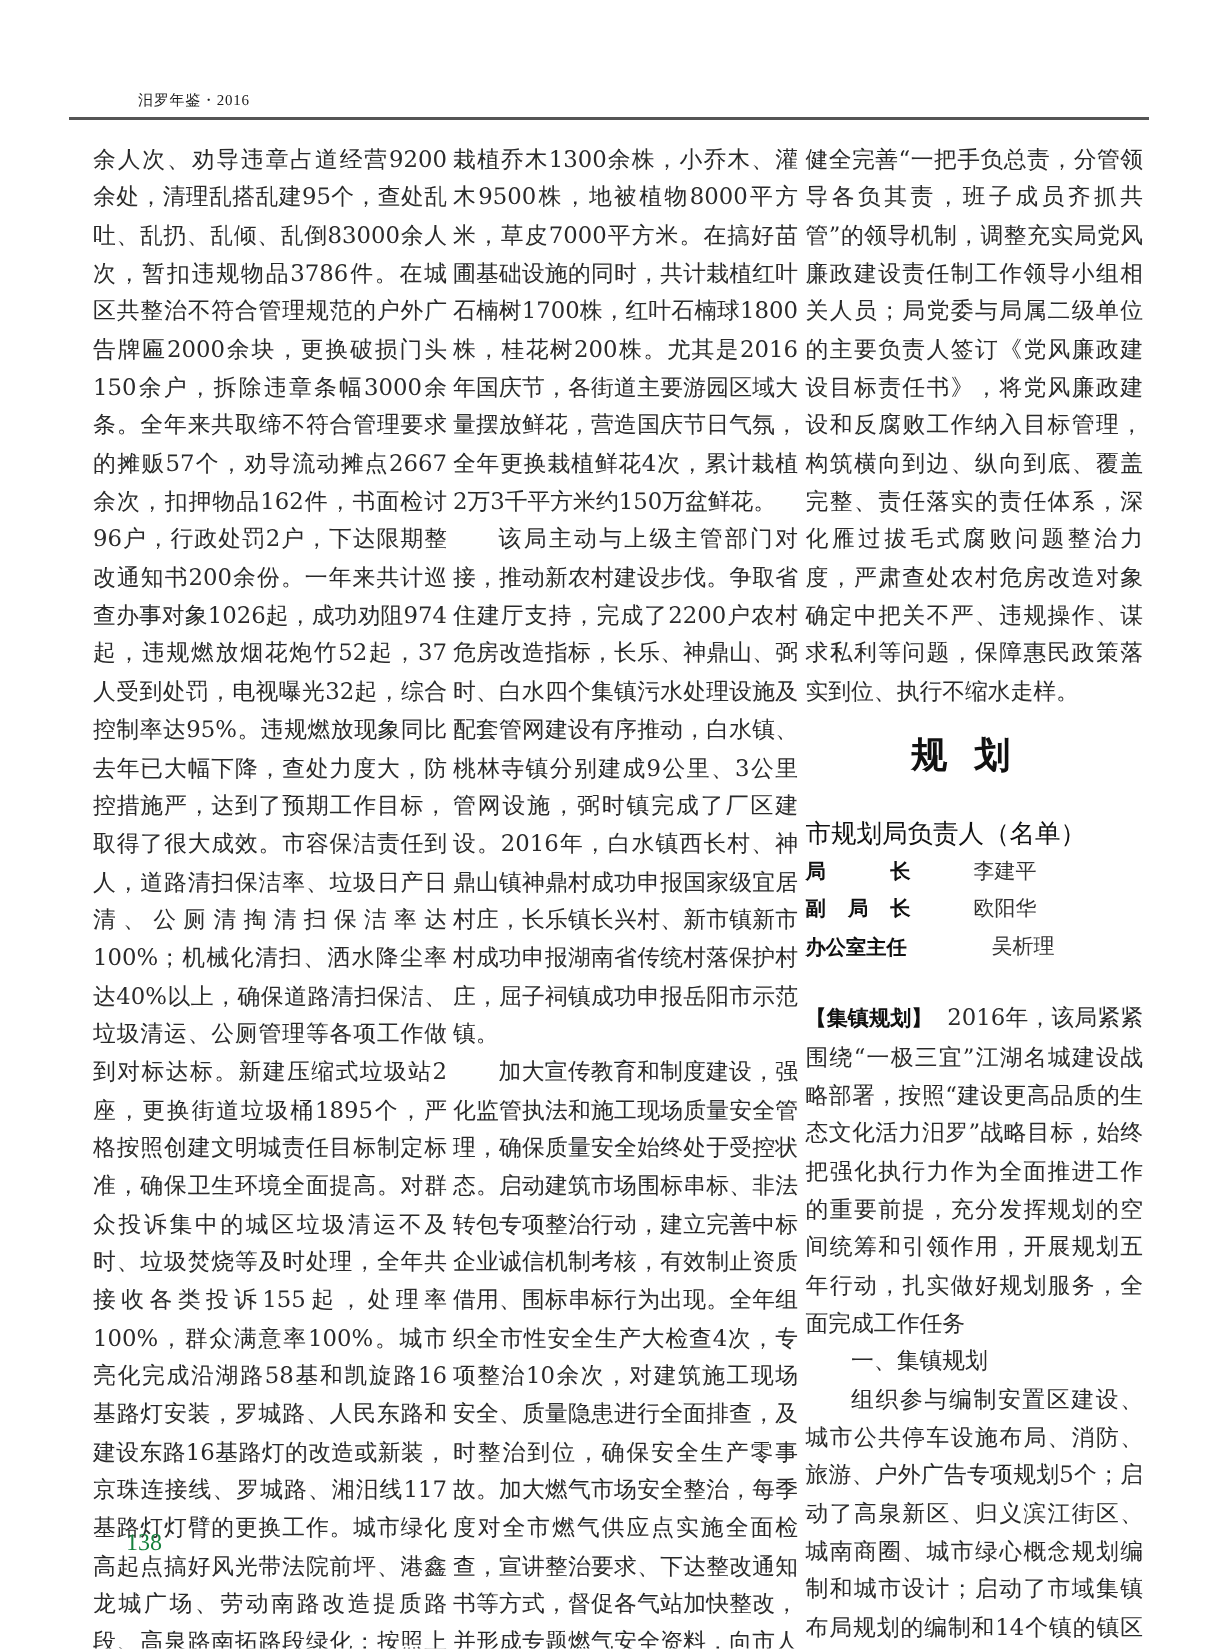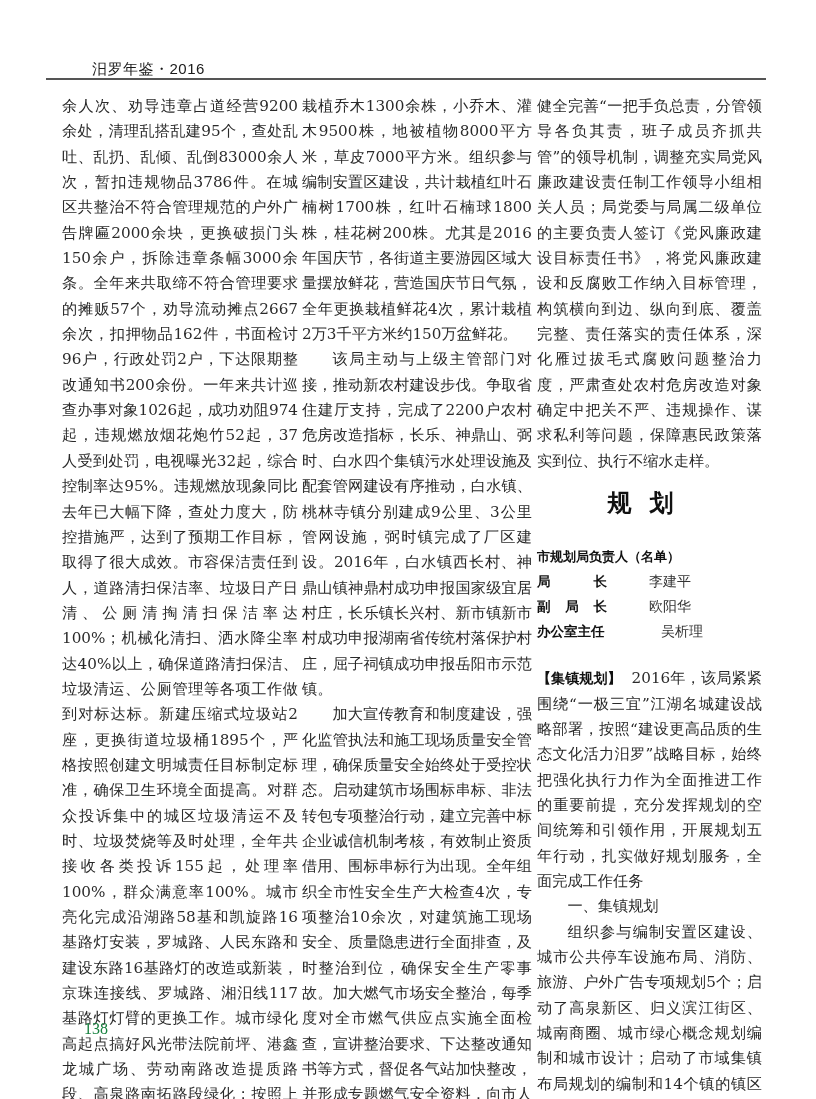--- a/index.html
+++ b/index.html
@@ -1,38 +1,38 @@
 <!DOCTYPE html>
 <html><head>
   <meta charset="utf-8">
   <style>
     html, body { margin: 0; padding: 0; background: #ffffff; }
     body { width: 816px; height: 1099px; position: relative; overflow: hidden; color: #222; }
     .running-head {
       position: absolute; left: 92px; top: 60px;
-      font-family: Liberation Sans, sans-serif; font-size: 15px; color: #1a1a1a; letter-spacing: 0.5px;
+      font-family: Liberation Serif, serif; font-size: 10px; color: #1a1a1a; letter-spacing: 0.5px;
     }
     .head-rule {
       position: absolute; left: 46px; top: 78px; width: 720px; height: 2px; background: #555;
     }
     .col {
       position: absolute; top: 94px;
       font-family: "DejaVu Serif", serif; font-size: 15.2px; line-height: 25.35px; color: #2a2a2a;
       text-align: justify; text-justify: inter-character;
     }
     .col p { margin: 0; }
     .col-1 { left: 62px; width: 236px; }
     .col-2 { left: 302px; width: 230px; }
     .col-3 { left: 537px; width: 225px; }
     .indent { text-indent: 2em; }
     .section-title {
       font-family: "DejaVu Serif", serif; font-weight: bold; font-size: 24px;
       text-align: center; letter-spacing: 18px; margin: 14px 0 26px 0; line-height: 30px; color: #111;
     }
-    .roster-title { font-family: "DejaVu Sans", sans-serif; font-weight: bold; font-size: 13px; color: #111; line-height: 25px; }
+    .roster-title { font-family: "DejaVu Sans", sans-serif; font-weight: normal; font-size: 17px; color: #111; line-height: 25px; }
     .roster-row { display: flex; line-height: 25px; font-size: 14px; }
     .roster-role { width: 80px; font-family: "DejaVu Sans", sans-serif; font-weight: bold; font-size: 13.5px; color: #111; display: flex; justify-content: space-between; padding-right: 10px; box-sizing: border-box; }
     .roster-role.wide { width: 92px; justify-content: flex-start; font-family: Liberation Serif, serif; }
     .roster-name { font-family: "DejaVu Serif", serif; color: #333; margin-left: 32px; }
     .spacer { height: 22px; }
     .lead-tag { font-family: "DejaVu Sans", sans-serif; font-weight: bold; color: #111; font-size: 14px; }
     .page-number {
       position: absolute; left: 48px; top: 1020px;
       font-family: "Liberation Serif", serif; font-size: 16px; color: #15803d; margin-left: 36px;
     }
@@ -41,21 +41,21 @@
 <body>
 
 <div class="running-head">汨罗年鉴・2016</div>
 <div class="head-rule"></div>
 
 <div class="col col-1">
   <p>余人次、劝导违章占道经营9200余处，清理乱搭乱建95个，查处乱吐、乱扔、乱倾、乱倒83000余人次，暂扣违规物品3786件。在城区共整治不符合管理规范的户外广告牌匾2000余块，更换破损门头150余户，拆除违章条幅3000余条。全年来共取缔不符合管理要求的摊贩57个，劝导流动摊点2667余次，扣押物品162件，书面检讨96户，行政处罚2户，下达限期整改通知书200余份。一年来共计巡查办事对象1026起，成功劝阻974起，违规燃放烟花炮竹52起，37人受到处罚，电视曝光32起，综合控制率达95%。违规燃放现象同比去年已大幅下降，查处力度大，防控措施严，达到了预期工作目标，取得了很大成效。市容保洁责任到人，道路清扫保洁率、垃圾日产日清、公厕清掏清扫保洁率达100%；机械化清扫、洒水降尘率达40%以上，确保道路清扫保洁、垃圾清运、公厕管理等各项工作做到对标达标。新建压缩式垃圾站2座，更换街道垃圾桶1895个，严格按照创建文明城责任目标制定标准，确保卫生环境全面提高。对群众投诉集中的城区垃圾清运不及时、垃圾焚烧等及时处理，全年共接收各类投诉155起，处理率100%，群众满意率100%。城市亮化完成沿湖路58基和凯旋路16基路灯安装，罗城路、人民东路和建设东路16基路灯的改造或新装，京珠连接线、罗城路、湘汨线117基路灯灯臂的更换工作。城市绿化高起点搞好风光带法院前坪、港鑫龙城广场、劳动南路改造提质路段、高泉路南拓路段绿化；按照上级领导安排，做好汨罗镇南托新村绿化工程；按质按量完成好所有道路行道树的补植。全年共完成绿化面积1.5万平方米，</p>
 </div>
 
 <div class="col col-2">
-  <p>栽植乔木1300余株，小乔木、灌木9500株，地被植物8000平方米，草皮7000平方米。组织参与编制安置区建设，共计栽植红叶石楠树1700株，红叶石楠球1800株，桂花树200株。尤其是2016年国庆节，各街道主要游园区域大量摆放鲜花，营造国庆节日气氛，全年更换栽植鲜花4次，累计栽植2万3千平方米约150万盆鲜花。</p>
+  <p>栽植乔木1300余株，小乔木、灌木9500株，地被植物8000平方米，草皮7000平方米。在搞好苗圃基础设施的同时，共计栽植红叶石楠树1700株，红叶石楠球1800株，桂花树200株。尤其是2016年国庆节，各街道主要游园区域大量摆放鲜花，营造国庆节日气氛，全年更换栽植鲜花4次，累计栽植2万3千平方米约150万盆鲜花。</p>
   <p class="indent">该局主动与上级主管部门对接，推动新农村建设步伐。争取省住建厅支持，完成了2200户农村危房改造指标，长乐、神鼎山、弼时、白水四个集镇污水处理设施及配套管网建设有序推动，白水镇、桃林寺镇分别建成9公里、3公里管网设施，弼时镇完成了厂区建设。2016年，白水镇西长村、神鼎山镇神鼎村成功申报国家级宜居村庄，长乐镇长兴村、新市镇新市村成功申报湖南省传统村落保护村庄，屈子祠镇成功申报岳阳市示范镇。</p>
   <p class="indent">加大宣传教育和制度建设，强化监管执法和施工现场质量安全管理，确保质量安全始终处于受控状态。启动建筑市场围标串标、非法转包专项整治行动，建立完善中标企业诚信机制考核，有效制止资质借用、围标串标行为出现。全年组织全市性安全生产大检查4次，专项整治10余次，对建筑施工现场安全、质量隐患进行全面排查，及时整治到位，确保安全生产零事故。加大燃气市场安全整治，每季度对全市燃气供应点实施全面检查，宣讲整治要求、下达整改通知书等方式，督促各气站加快整改，并形成专题燃气安全资料，向市人民政府提出全面整改建议。</p>
 
 </div>
 
 <div class="col col-3">
   <p>健全完善“一把手负总责，分管领导各负其责，班子成员齐抓共管”的领导机制，调整充实局党风廉政建设责任制工作领导小组相关人员；局党委与局属二级单位的主要负责人签订《党风廉政建设目标责任书》，将党风廉政建设和反腐败工作纳入目标管理，构筑横向到边、纵向到底、覆盖完整、责任落实的责任体系，深化雁过拔毛式腐败问题整治力度，严肃查处农村危房改造对象确定中把关不严、违规操作、谋求私利等问题，保障惠民政策落实到位、执行不缩水走样。</p>
 
   <div class="section-title">规划</div>
 

